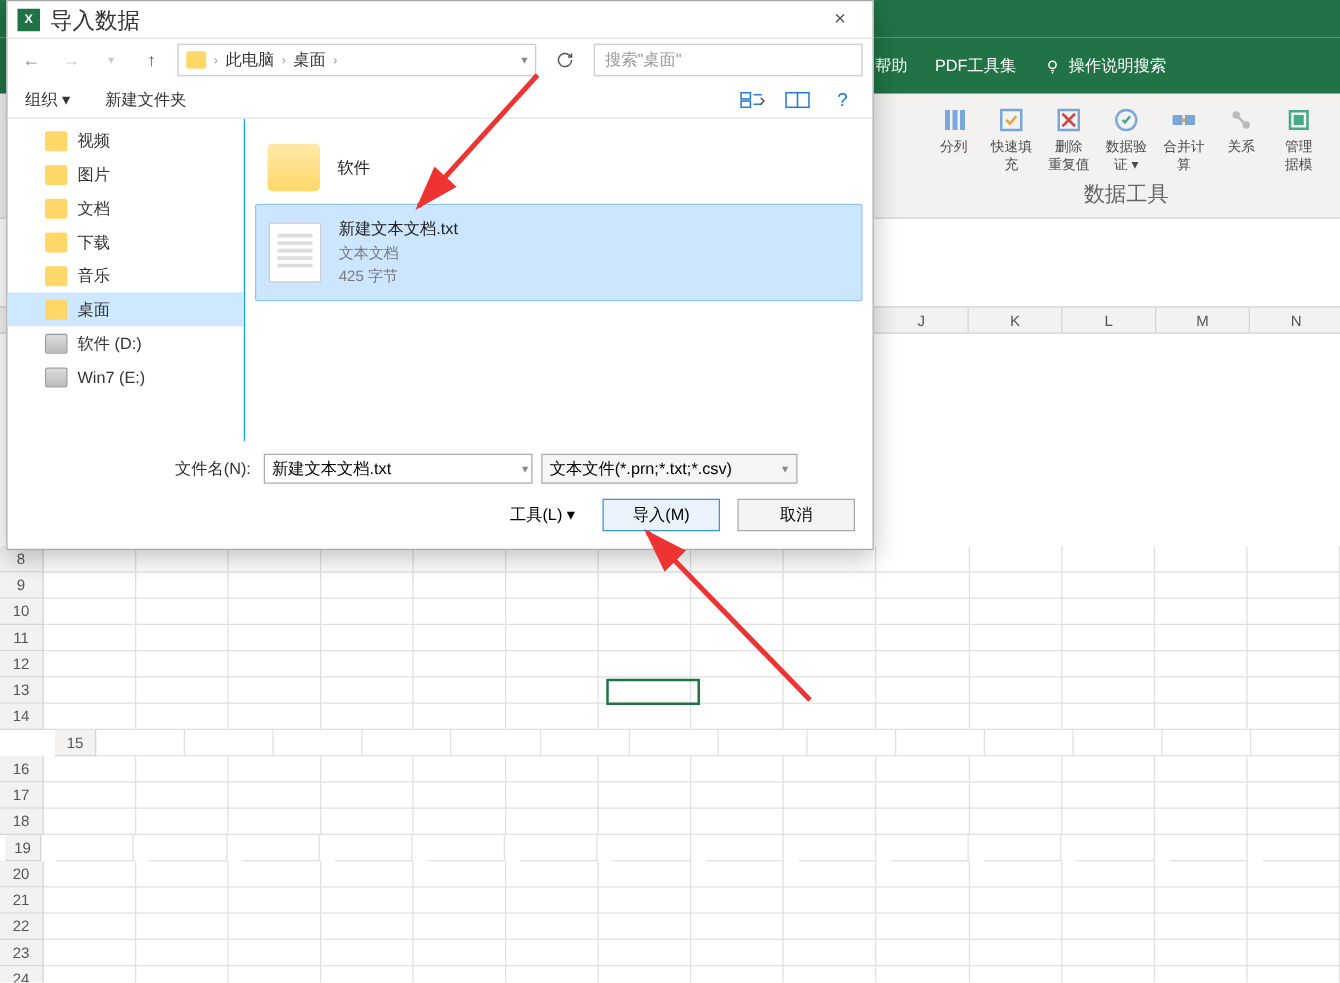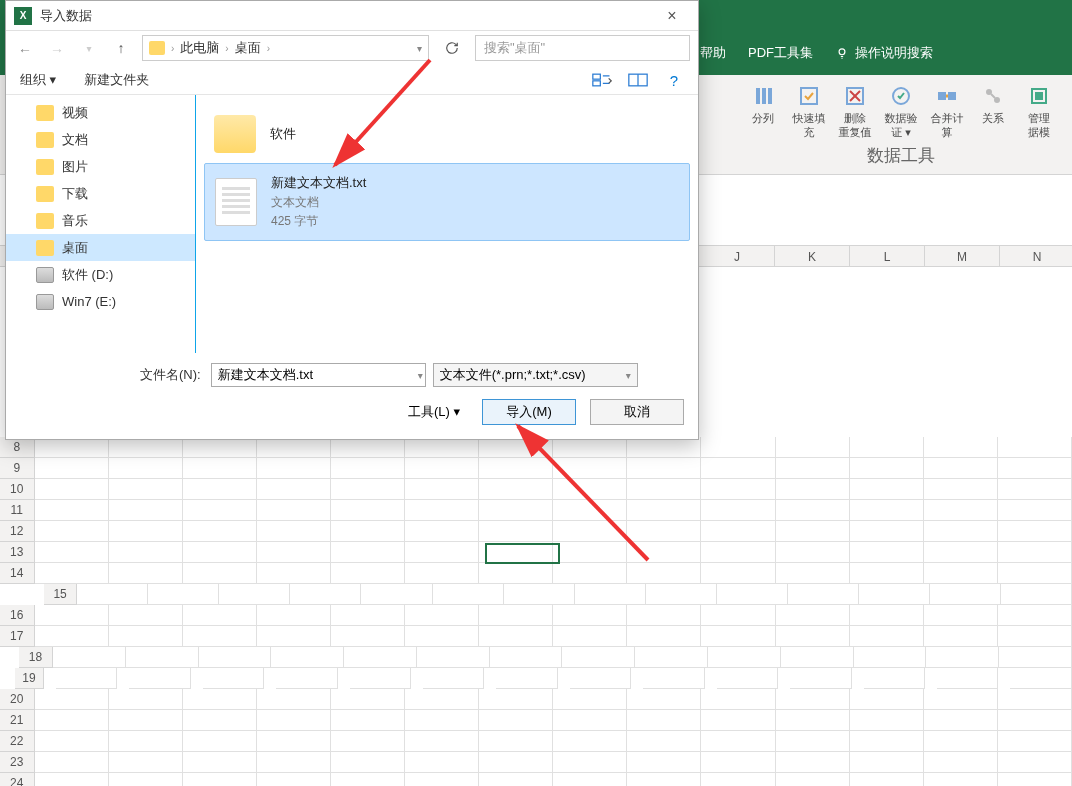--- a/index.html
+++ b/index.html
@@ -27,21 +27,21 @@
   .grid-row { display: flex; height: 21px; }
   .row-h { width: 35px; border-right: 1px solid #d4d4d4; border-bottom: 1px solid #d4d4d4; text-align: center; font-size: 12px; color: #555; background: #f3f2f1; line-height: 21px; }
   .cell { width: 75px; border-right: 1px solid #e0e0e0; border-bottom: 1px solid #e0e0e0; }
   .sel-cell { position: absolute; border: 2px solid #217346; width: 75px; height: 21px; pointer-events: none; }
 
   
   .dialog { position: absolute; top: 0; left: 5px; width: 694px; height: 440px; background: #fff; border: 1px solid #aaa; box-shadow: 0 6px 20px rgba(0,0,0,0.25); }
   .dlg-titlebar { height: 30px; display: flex; align-items: center; padding: 0 6px 0 8px; border-bottom: 1px solid #e0e0e0; }
   .dlg-title-icon { width: 18px; height: 18px; background: #217346; display: flex; align-items: center; justify-content: center; margin-right: 8px; }
   .dlg-title-icon span { color: #fff; font-size: 10px; font-weight: bold; }
-  .dlg-title { font-size: 13px; color: #333; flex: 1; }
+  .dlg-title { font-size: 18px; color: #333; flex: 1; }
   .dlg-close { width: 40px; height: 24px; text-align: center; font-size: 16px; color: #555; cursor: pointer; line-height: 24px; }
 
   .dlg-nav { height: 34px; display: flex; align-items: center; padding: 0 8px; gap: 10px; }
   .nav-btn { width: 22px; height: 22px; display: flex; align-items: center; justify-content: center; color: #888; cursor: pointer; font-size: 14px; }
   .nav-up { color: #555; }
   .path-box { flex: 1; height: 26px; border: 1px solid #ccc; display: flex; align-items: center; padding: 0 6px; gap: 6px; font-size: 13px; color: #333; }
   .folder-ico-small { width: 16px; height: 14px; background: #ffd869; border-radius: 2px; }
   .path-sep { color: #999; font-size: 10px; }
   .path-drop { margin-left: auto; color: #888; font-size: 10px; }
   .refresh-btn { width: 26px; height: 26px; display: flex; align-items: center; justify-content: center; color: #555; cursor: pointer; }
@@ -356,38 +356,38 @@
           <div class="cell"></div>
           <div class="cell"></div>
           <div class="cell"></div>
           <div class="cell"></div>
           <div class="cell"></div>
           <div class="cell"></div>
           <div class="cell"></div>
           <div class="cell"></div>
           <div class="cell"></div>
         </div>
-        <div class="grid-row" style="position: absolute; top: 380px; left: 0px; right: 0px; margin-left: 19px;">
+        <div class="grid-row" style="position: absolute; top: 380px; left: 0px; right: 0px;">
           <div class="row-h">18</div>
           <div class="cell"></div>
           <div class="cell"></div>
           <div class="cell"></div>
           <div class="cell"></div>
           <div class="cell"></div>
           <div class="cell"></div>
           <div class="cell"></div>
           <div class="cell"></div>
           <div class="cell"></div>
           <div class="cell"></div>
           <div class="cell"></div>
           <div class="cell"></div>
           <div class="cell"></div>
           <div class="cell"></div>
         </div>
-        <div class="grid-row" style="position: absolute; top: 401px; left: 15px; right: 0px; gap: 12px;">
+        <div class="grid-row" style="position: absolute; top: 401px; left: 4px; right: 0px; gap: 12px;">
           <div class="row-h">19</div>
           <div class="cell"></div>
           <div class="cell"></div>
           <div class="cell"></div>
           <div class="cell"></div>
           <div class="cell"></div>
           <div class="cell"></div>
           <div class="cell"></div>
           <div class="cell"></div>
           <div class="cell"></div>
@@ -542,25 +542,25 @@
   </div>
 
   <div class="dlg-body">
     <div class="sidebar" id="sidebar">
         <div class="sb-item">
           <div class="sb-ico sb-folder"></div>
           <span>视频</span>
         </div>
         <div class="sb-item">
           <div class="sb-ico sb-folder"></div>
-          <span>文档</span>
+          <span>图片</span>
         </div>
         <div class="sb-item">
           <div class="sb-ico sb-folder"></div>
-          <span>图片</span>
+          <span>文档</span>
         </div>
         <div class="sb-item">
           <div class="sb-ico sb-folder"></div>
           <span>下载</span>
         </div>
         <div class="sb-item">
           <div class="sb-ico sb-folder"></div>
           <span>音乐</span>
         </div>
         <div class="sb-item sel">

